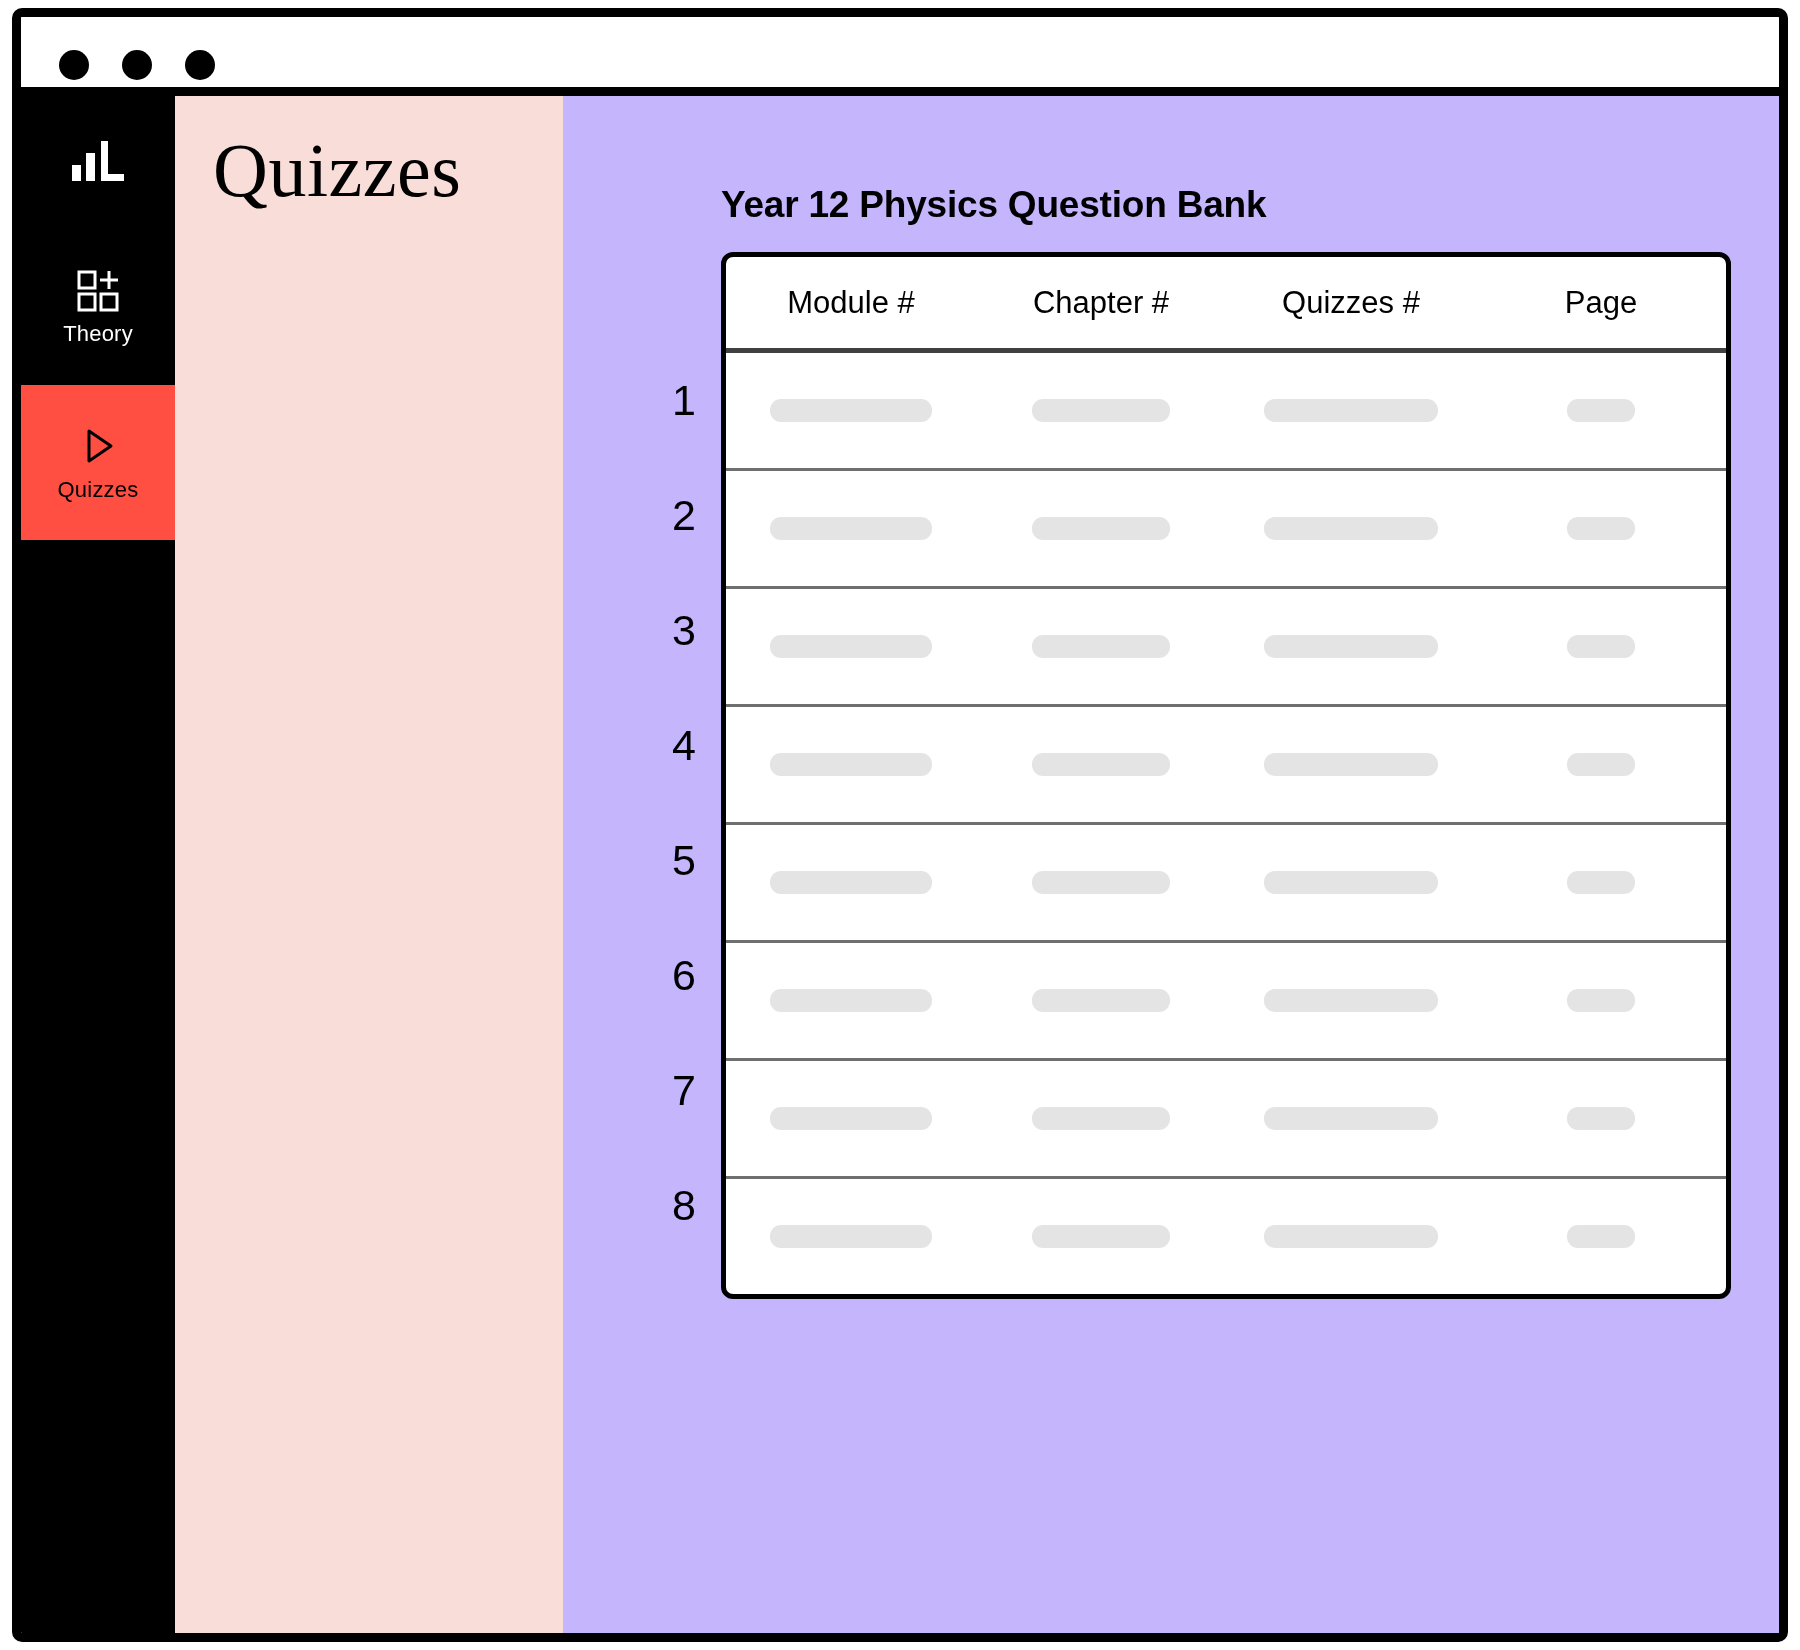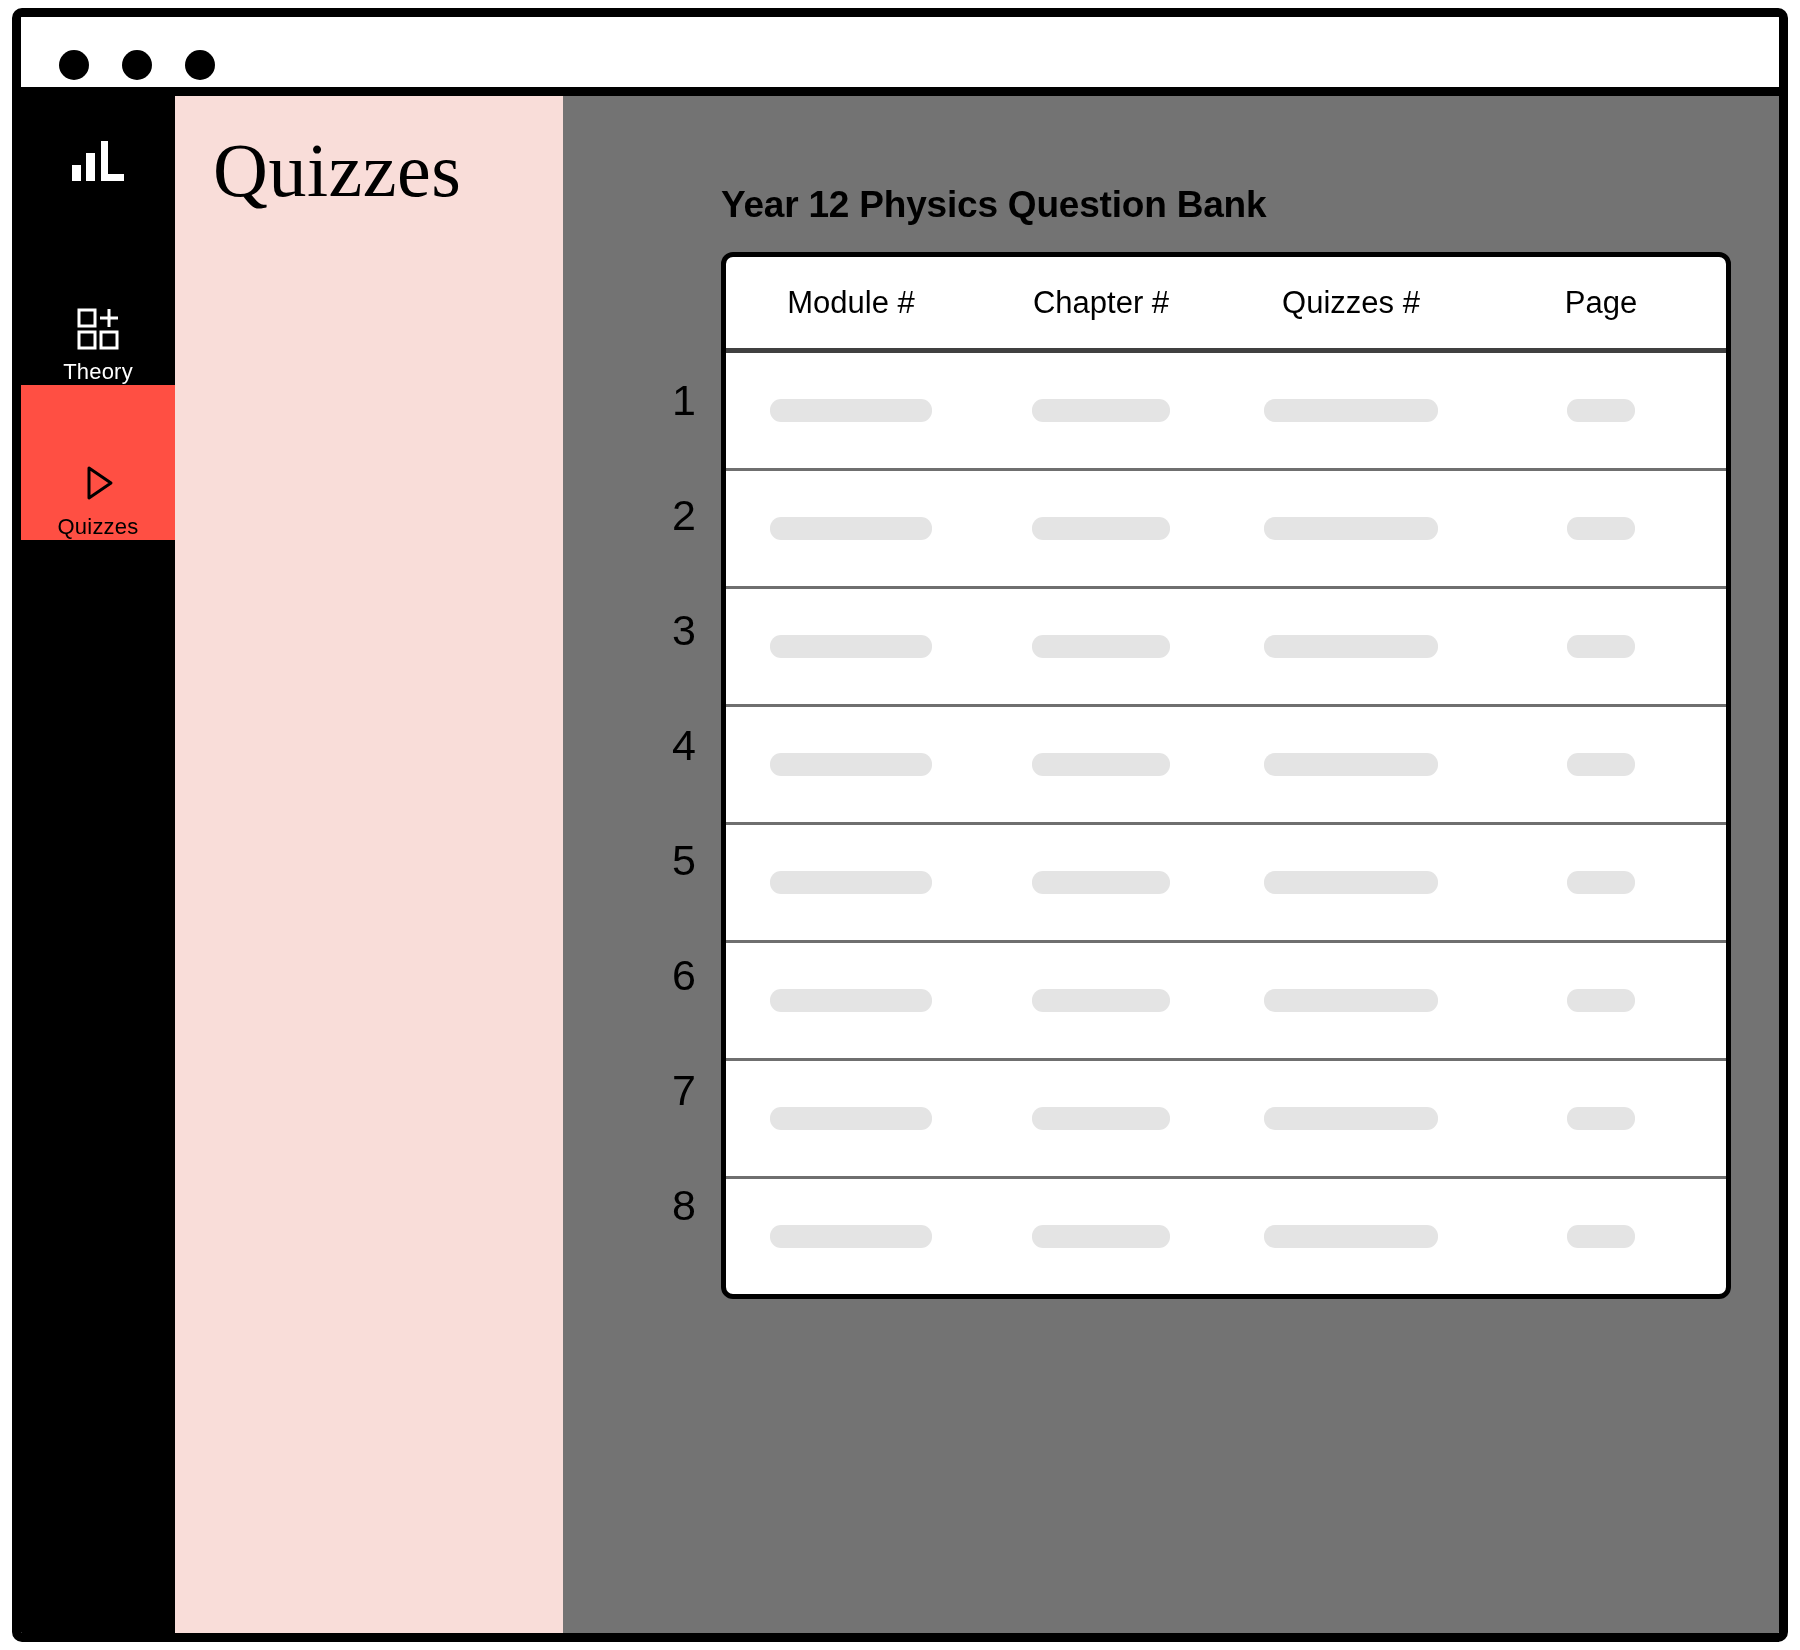--- a/index.html
+++ b/index.html
@@ -67,21 +67,21 @@
     height: 134px;
     display: flex;
     align-items: center;
     justify-content: center;
   }
   .rail-item {
     height: 155px;
     display: flex;
     flex-direction: column;
     align-items: center;
-    justify-content: flex-end;
+    justify-content: center;
     gap: 4px;
     color: #ffffff;
     cursor: pointer;
   }
   .rail-item.active {
     background: #ff4f43;
     color: #000000;
   }
   .rail-item .label {
     font-size: 22px;
@@ -104,21 +104,21 @@
     font-size: 76px;
     line-height: 1;
     color: #000000;
     letter-spacing: 0.5px;
   }
 
   
   .main {
     flex: 1 1 auto;
     position: relative;
-    background: #737373;
+    background: #c4b5fd;
     padding: 0;
   }
   .page-title {
     position: absolute;
     left: 158px;
     top: 63px;
     font-size: 37px;
     font-weight: bold;
     color: #000000;
     letter-spacing: -0.2px;

